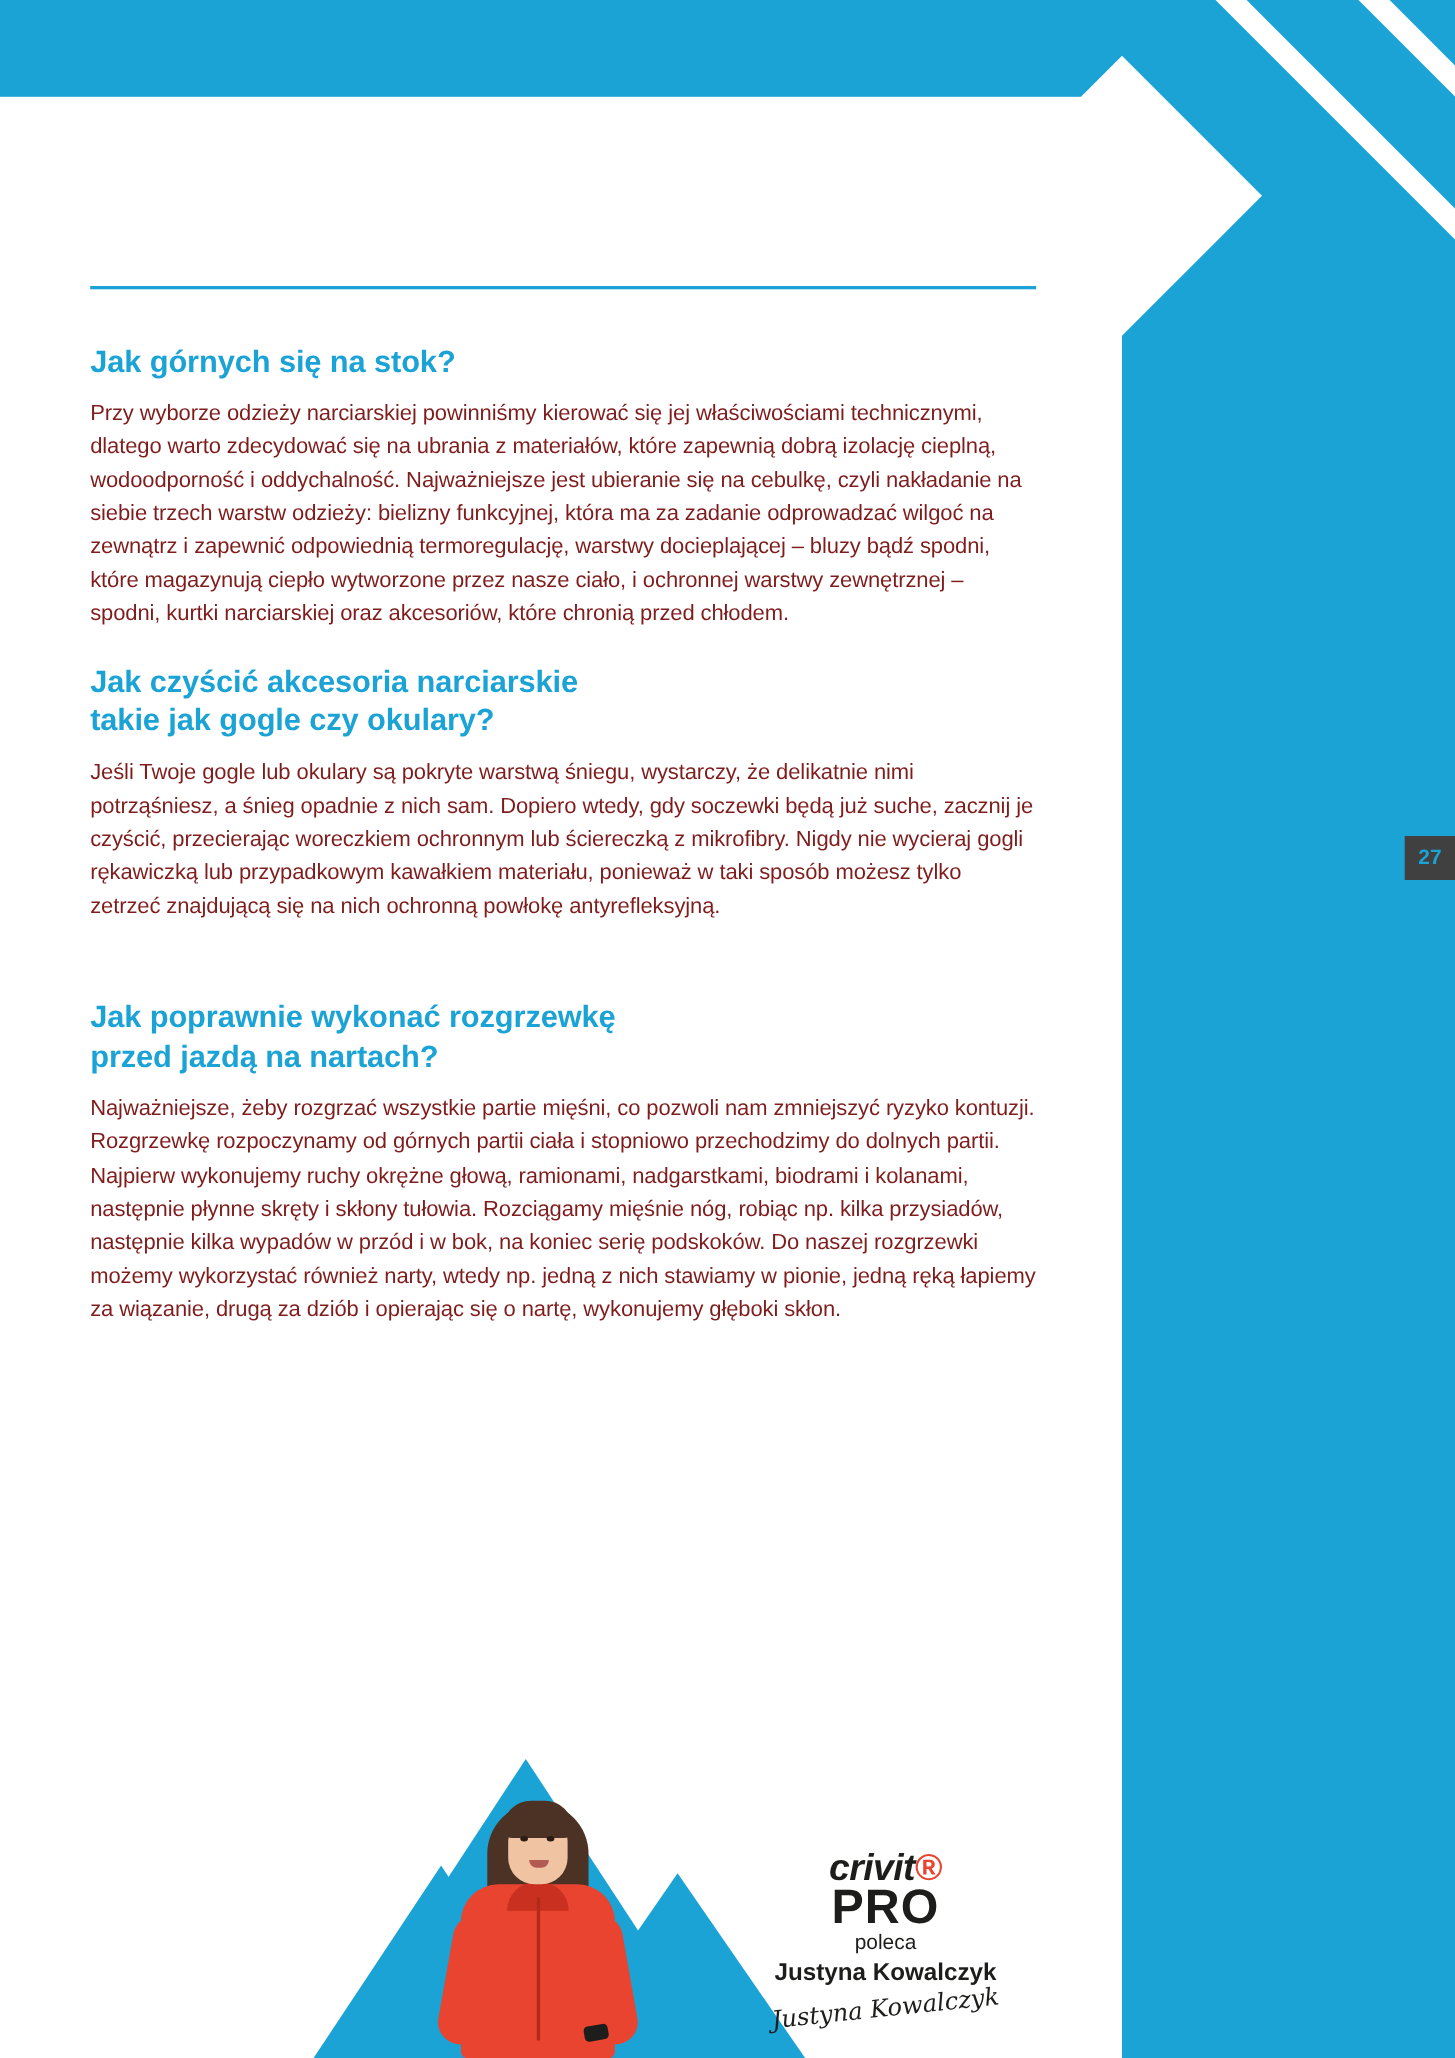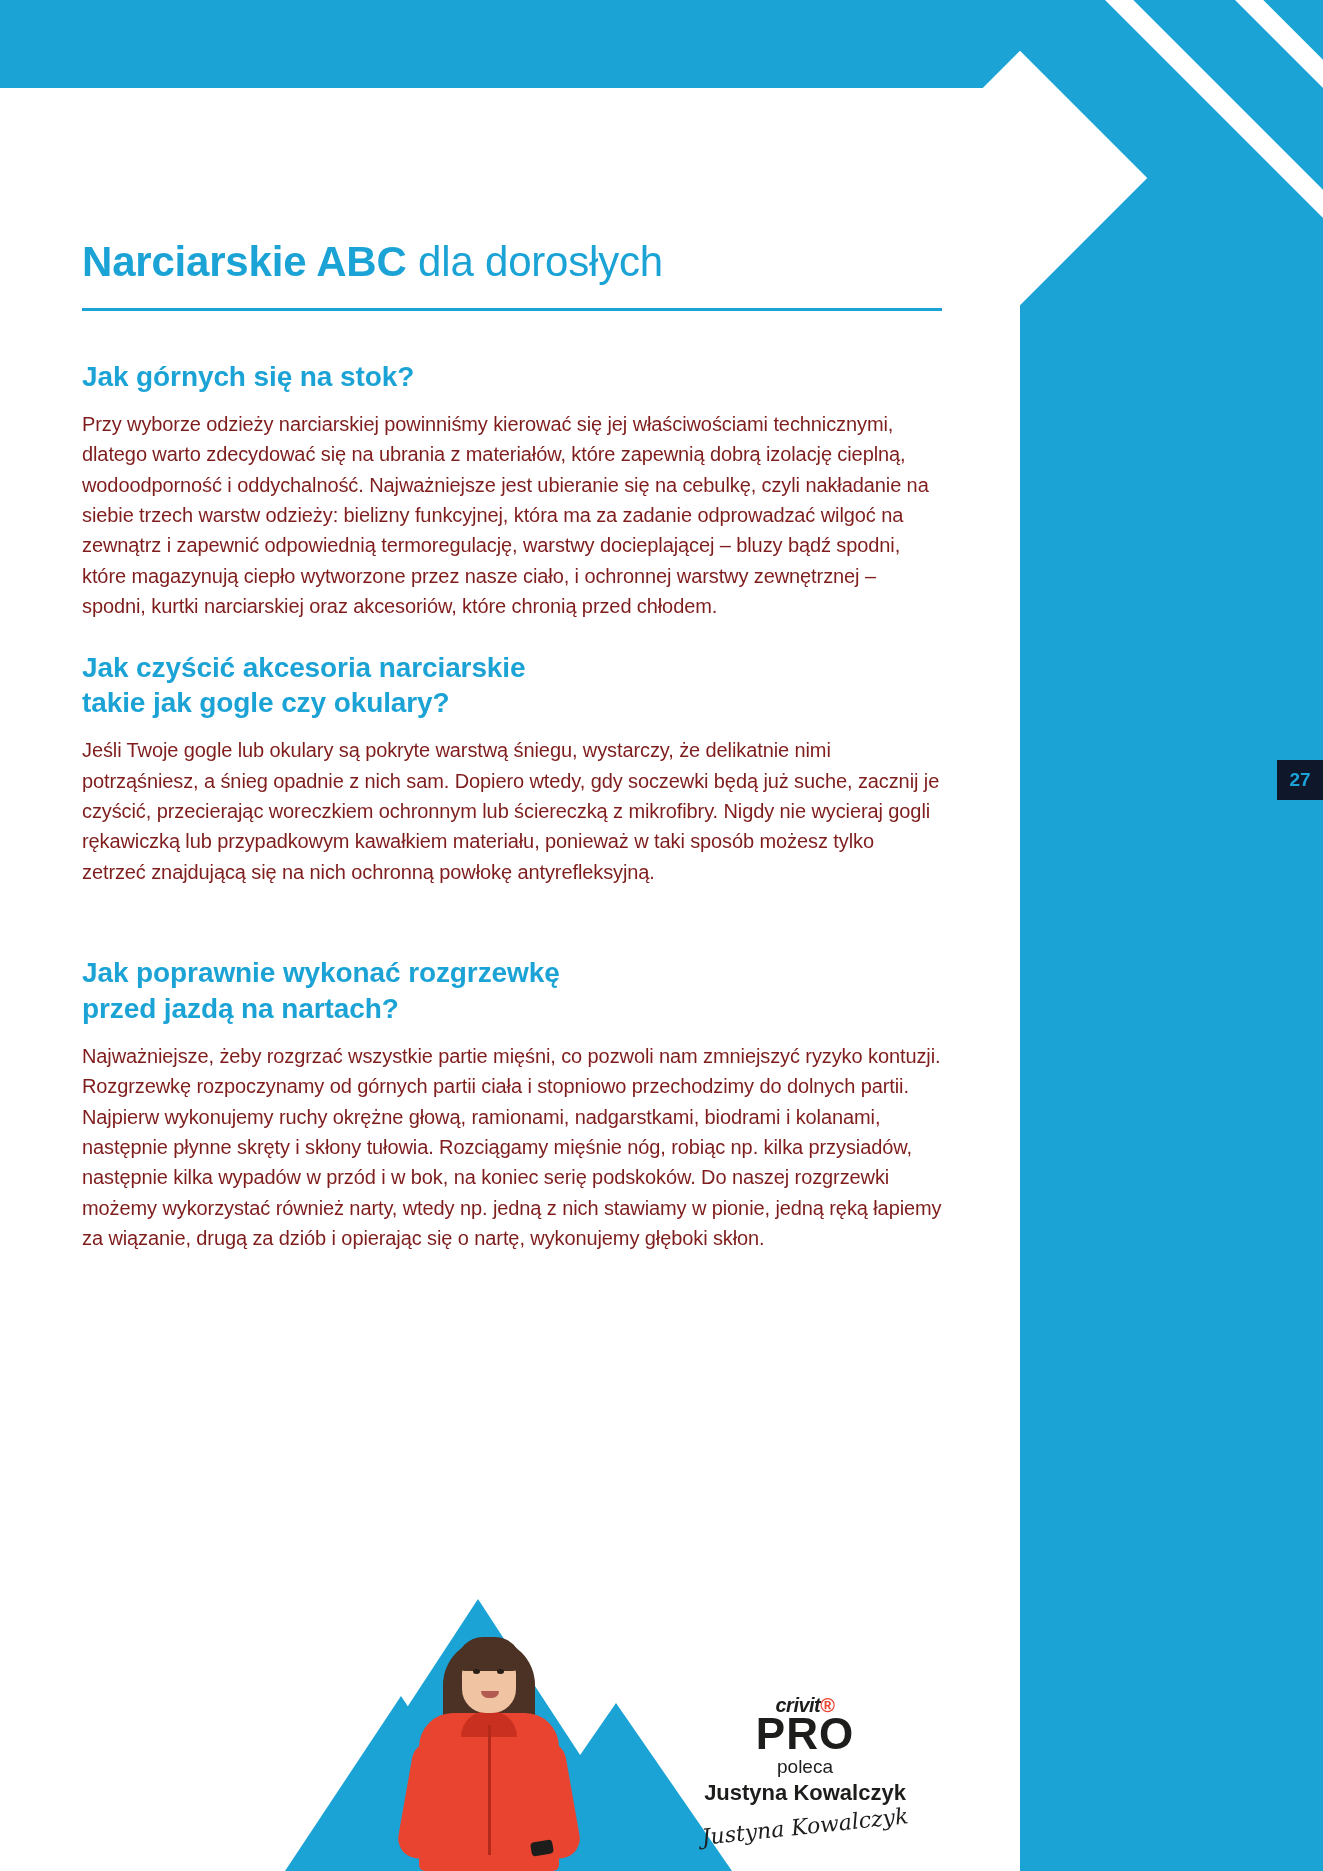--- a/index.html
+++ b/index.html
@@ -111,21 +111,21 @@
   .sec-2 { margin-top: 28px; }
   .sec-3 { margin-top: 68px; }
 
   
   .page-tab {
     position: absolute;
     right: 0;
     top: 760px;
     width: 46px;
     height: 40px;
-    background: #0f172a;
+    background: #404040;
     color: #1ba3d6;
     font-size: 19px;
     font-weight: 700;
     display: flex;
     align-items: center;
     justify-content: center;
   }
 
   
   .bottom-art {
@@ -251,21 +251,21 @@
   
   .brand {
     position: absolute;
     left: 690px;
     bottom: 32px;
     width: 230px;
     text-align: center;
     color: #1d1d1b;
   }
   .brand .crivit {
-    font-size: 20px;
+    font-size: 34px;
     font-style: italic;
     font-weight: 700;
     letter-spacing: -0.5px;
     line-height: 1;
   }
   .brand .crivit .dot {
     color: #e8442f;
     font-style: normal;
   }
   .brand .pro {
@@ -301,23 +301,20 @@
   <div class="stripe stripe-a"></div>
   <div class="stripe stripe-b"></div>
   <div class="stripe stripe-c"></div>
 </div>
 
 <div class="page-card">
   <div class="card-corner"></div>
 
   <div class="content">
 
-    <h1 class="title">
-      <span class="strong">Narciarskie ABC</span><span> dla dorosłych</span>
-    </h1>
     <div class="title-rule"></div>
 
     <div class="sec-1">
       <h2 class="section-head">Jak górnych się na stok?</h2>
       <p class="body-text">Przy wyborze odzieży narciarskiej powinniśmy kierować się jej właściwościami technicznymi, dlatego warto zdecydować się na ubrania z materiałów, które zapewnią dobrą izolację cieplną, wodoodporność i oddychalność. Najważniejsze jest ubieranie się na cebulkę, czyli nakładanie na siebie trzech warstw odzieży: bielizny funkcyjnej, która ma za zadanie odprowadzać wilgoć na zewnątrz i zapewnić odpowiednią termoregulację, warstwy docieplającej – bluzy bądź spodni, które magazynują ciepło wytworzone przez nasze ciało, i ochronnej warstwy zewnętrznej – spodni, kurtki narciarskiej oraz akcesoriów, które chronią przed chłodem.</p>
     </div>
 
     <div class="sec-2">
       <h2 class="section-head">Jak czyścić akcesoria narciarskie
 takie jak gogle czy okulary?</h2>

